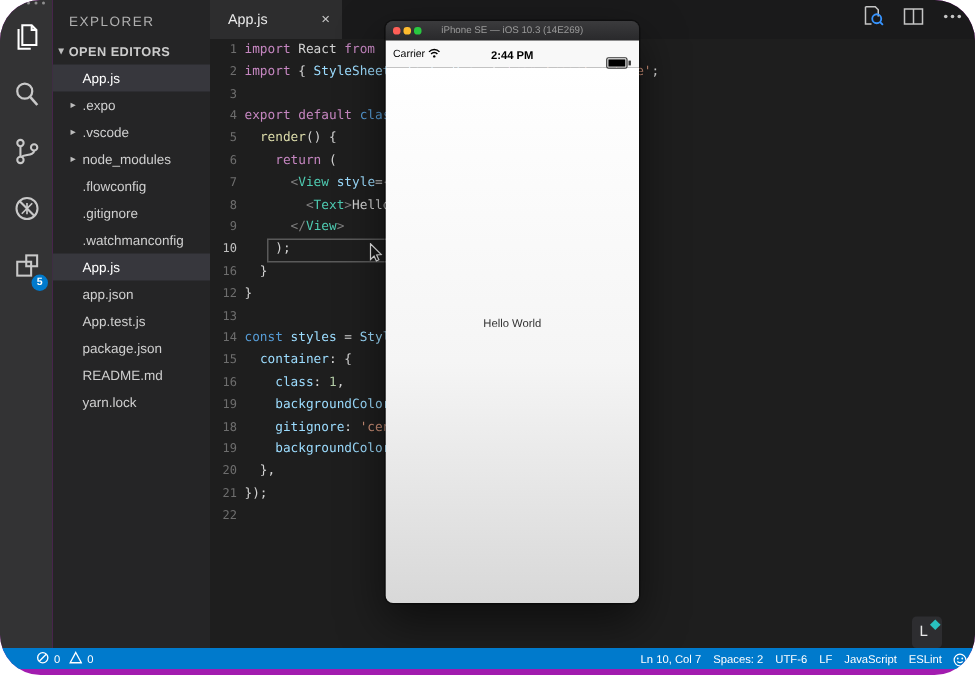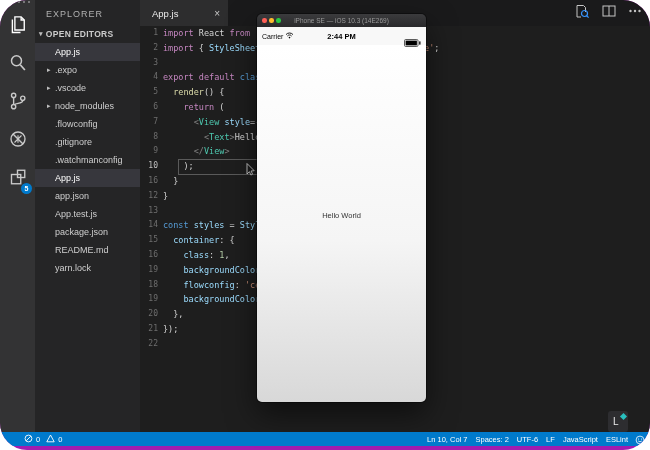--- a/index.html
+++ b/index.html
@@ -272,21 +272,21 @@
         <div class="code-row">
           <span class="ln">16</span>
           <span class="code"><span style="color: rgb(212, 212, 212);">    </span><span style="color: rgb(156, 220, 254);">class</span><span style="color: rgb(212, 212, 212);">: </span><span style="color: rgb(181, 206, 168);">1</span><span style="color: rgb(212, 212, 212);">,</span></span>
         </div>
         <div class="code-row">
           <span class="ln">19</span>
           <span class="code"><span style="color: rgb(212, 212, 212);">    </span><span style="color: rgb(156, 220, 254);">backgroundColor</span><span style="color: rgb(212, 212, 212);">: </span><span style="color: rgb(206, 145, 120);">'#fff'</span><span style="color: rgb(212, 212, 212);">,</span></span>
         </div>
         <div class="code-row">
           <span class="ln">18</span>
-          <span class="code"><span style="color: rgb(212, 212, 212);">    </span><span style="color: rgb(156, 220, 254);">flowconfig</span><span style="color: rgb(212, 212, 212);">: </span><span style="color: rgb(206, 145, 120);">'center'</span><span style="color: rgb(212, 212, 212);">,</span></span>
+          <span class="code"><span style="color: rgb(212, 212, 212);">    </span><span style="color: rgb(156, 220, 254);">gitignore</span><span style="color: rgb(212, 212, 212);">: </span><span style="color: rgb(206, 145, 120);">'center'</span><span style="color: rgb(212, 212, 212);">,</span></span>
         </div>
         <div class="code-row">
           <span class="ln">19</span>
           <span class="code"><span style="color: rgb(212, 212, 212);">    </span><span style="color: rgb(156, 220, 254);">backgroundColor</span><span style="color: rgb(212, 212, 212);">: </span><span style="color: rgb(206, 145, 120);">'center'</span><span style="color: rgb(212, 212, 212);">,</span></span>
         </div>
         <div class="code-row">
           <span class="ln">20</span>
           <span class="code"><span style="color: rgb(212, 212, 212);">  },</span></span>
         </div>
         <div class="code-row">

